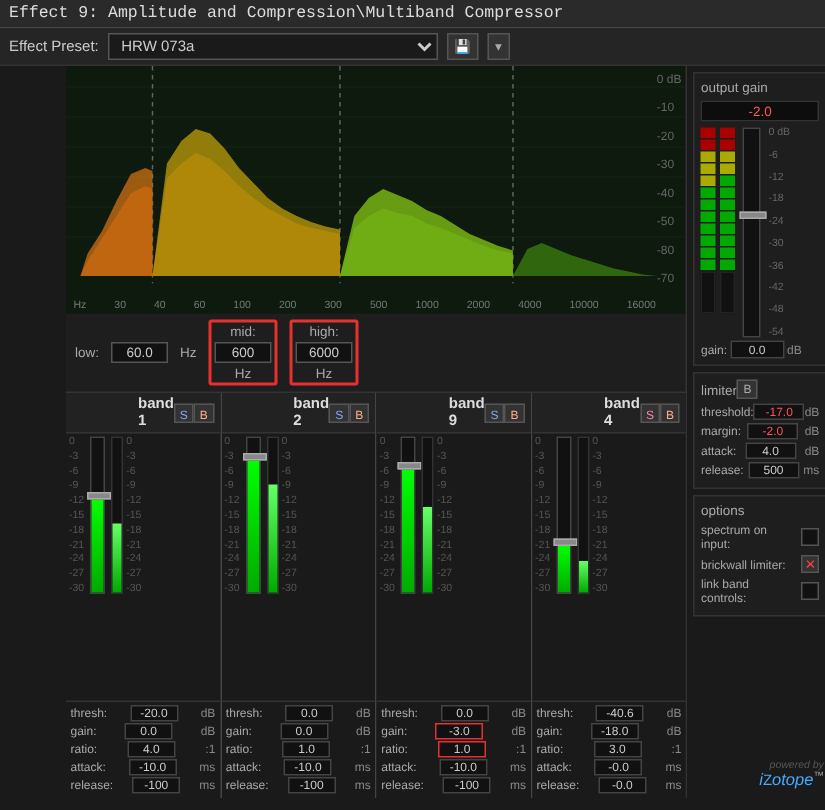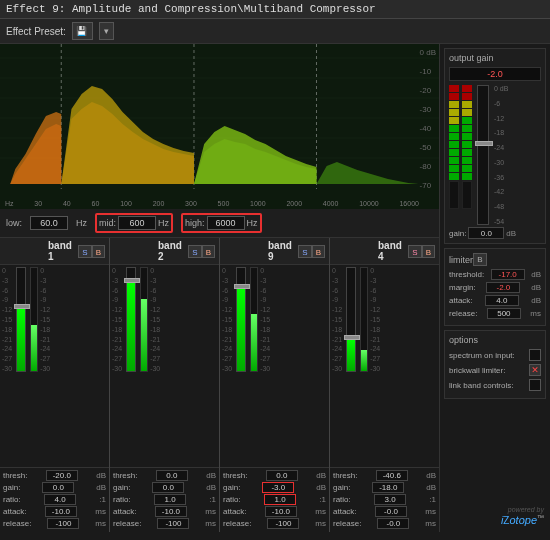--- a/index.html
+++ b/index.html
@@ -49,20 +49,21 @@
       color: #aaa;
       font-size: 9px;
       padding: 1px 4px;
       cursor: pointer;
       height: 18px;
     }
 
     .main-area {
       display: flex;
       height: 488px;
+      padding-left: 44px;
     }
 
     .left-panel {
       flex: 1;
       display: flex;
       flex-direction: column;
     }
 
     
     .spectrum-area {
@@ -337,31 +338,35 @@
       height: calc(100% - 20px);
     }
 
     .crossover-highlight {
       border: 2px solid #e83030;
       border-radius: 2px;
       padding: 1px 2px;
       display: flex;
       align-items: center;
       gap: 2px;
+      flex-direction: column;
     }
   </style>
 </head>
 <body>
 
 <div class="title-bar">
   <span>Effect 9: Amplitude and Compression\Multiband Compressor</span>
 </div>
 
 <div class="preset-bar">
   <span class="preset-label">Effect Preset:</span>
+  <select class="preset-select">
+    <option>HRW 073a</option>
+  </select>
   <button class="preset-btn">💾</button>
   <button class="preset-btn">▾</button>
 </div>
 
 <div class="main-area">
   <div class="left-panel">
 
     <div class="spectrum-area">
       <svg class="spectrum-svg" viewBox="0 0 430 145" preserveAspectRatio="none">
 

